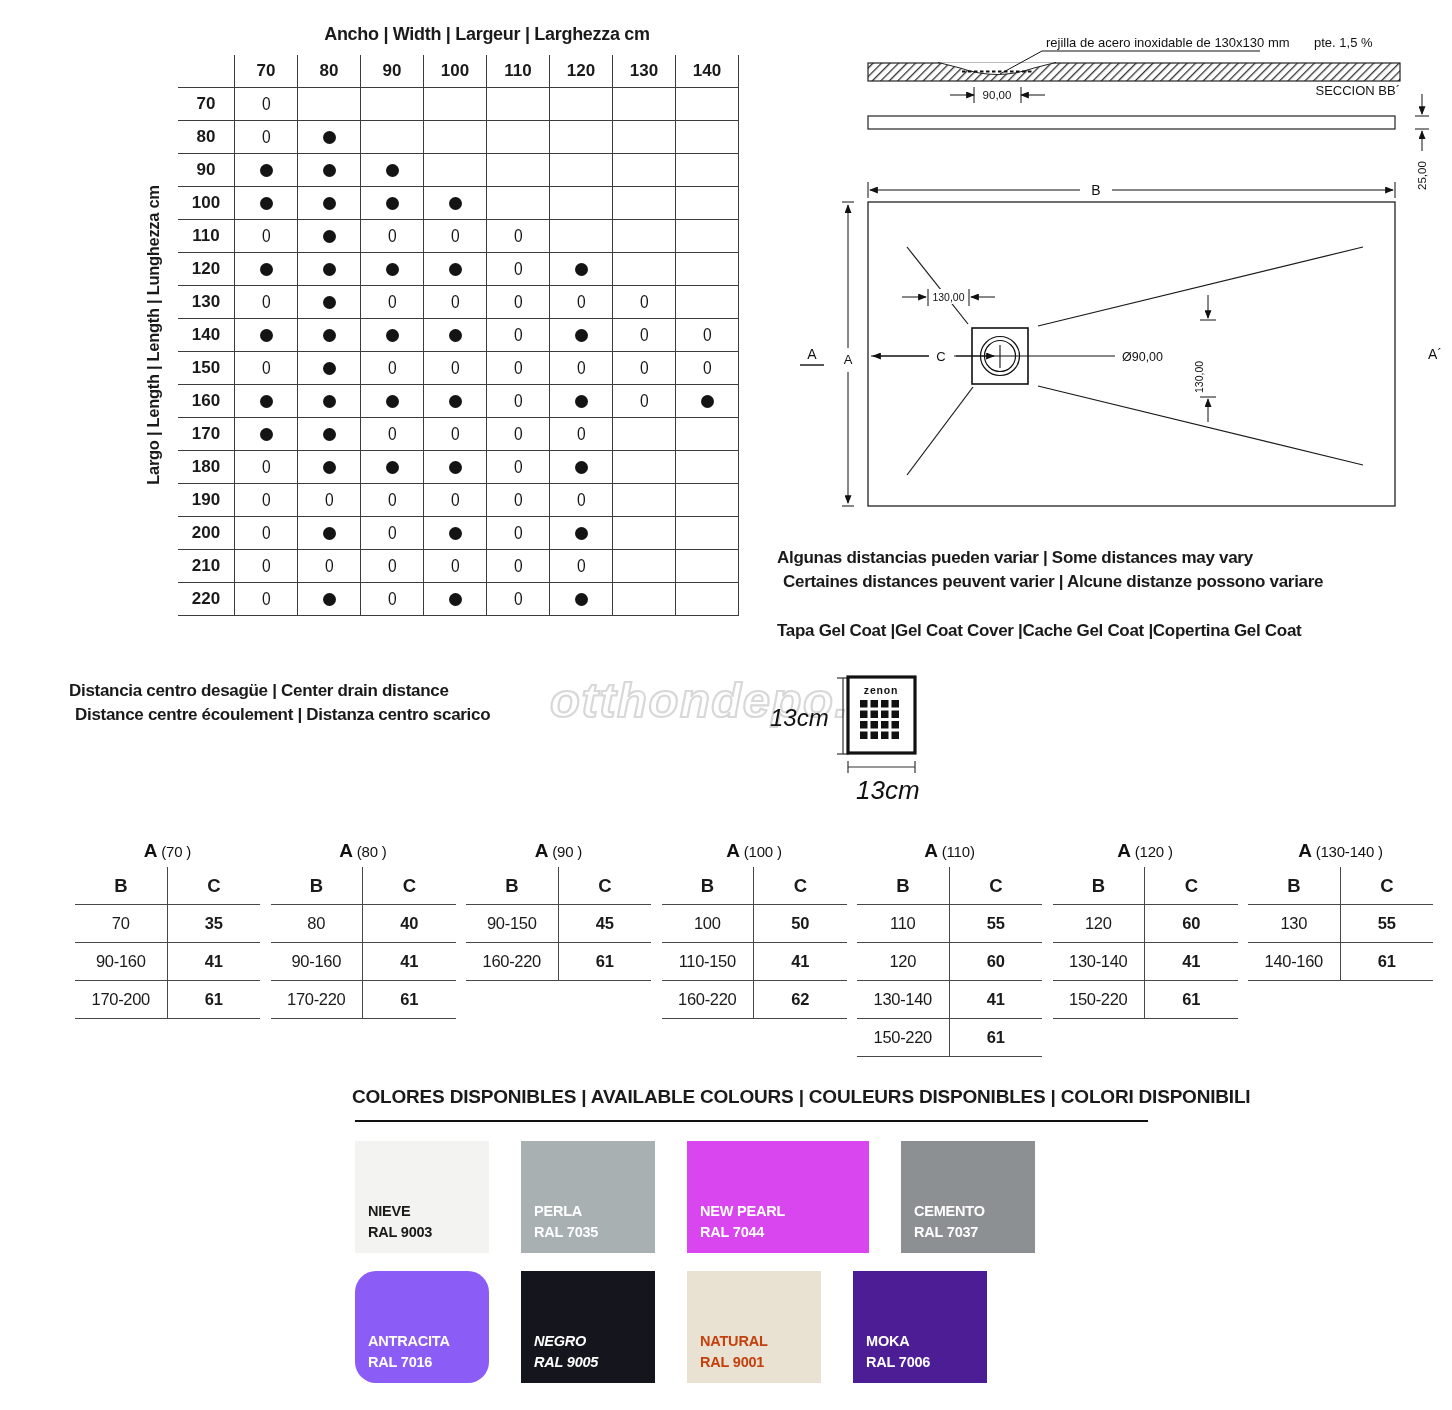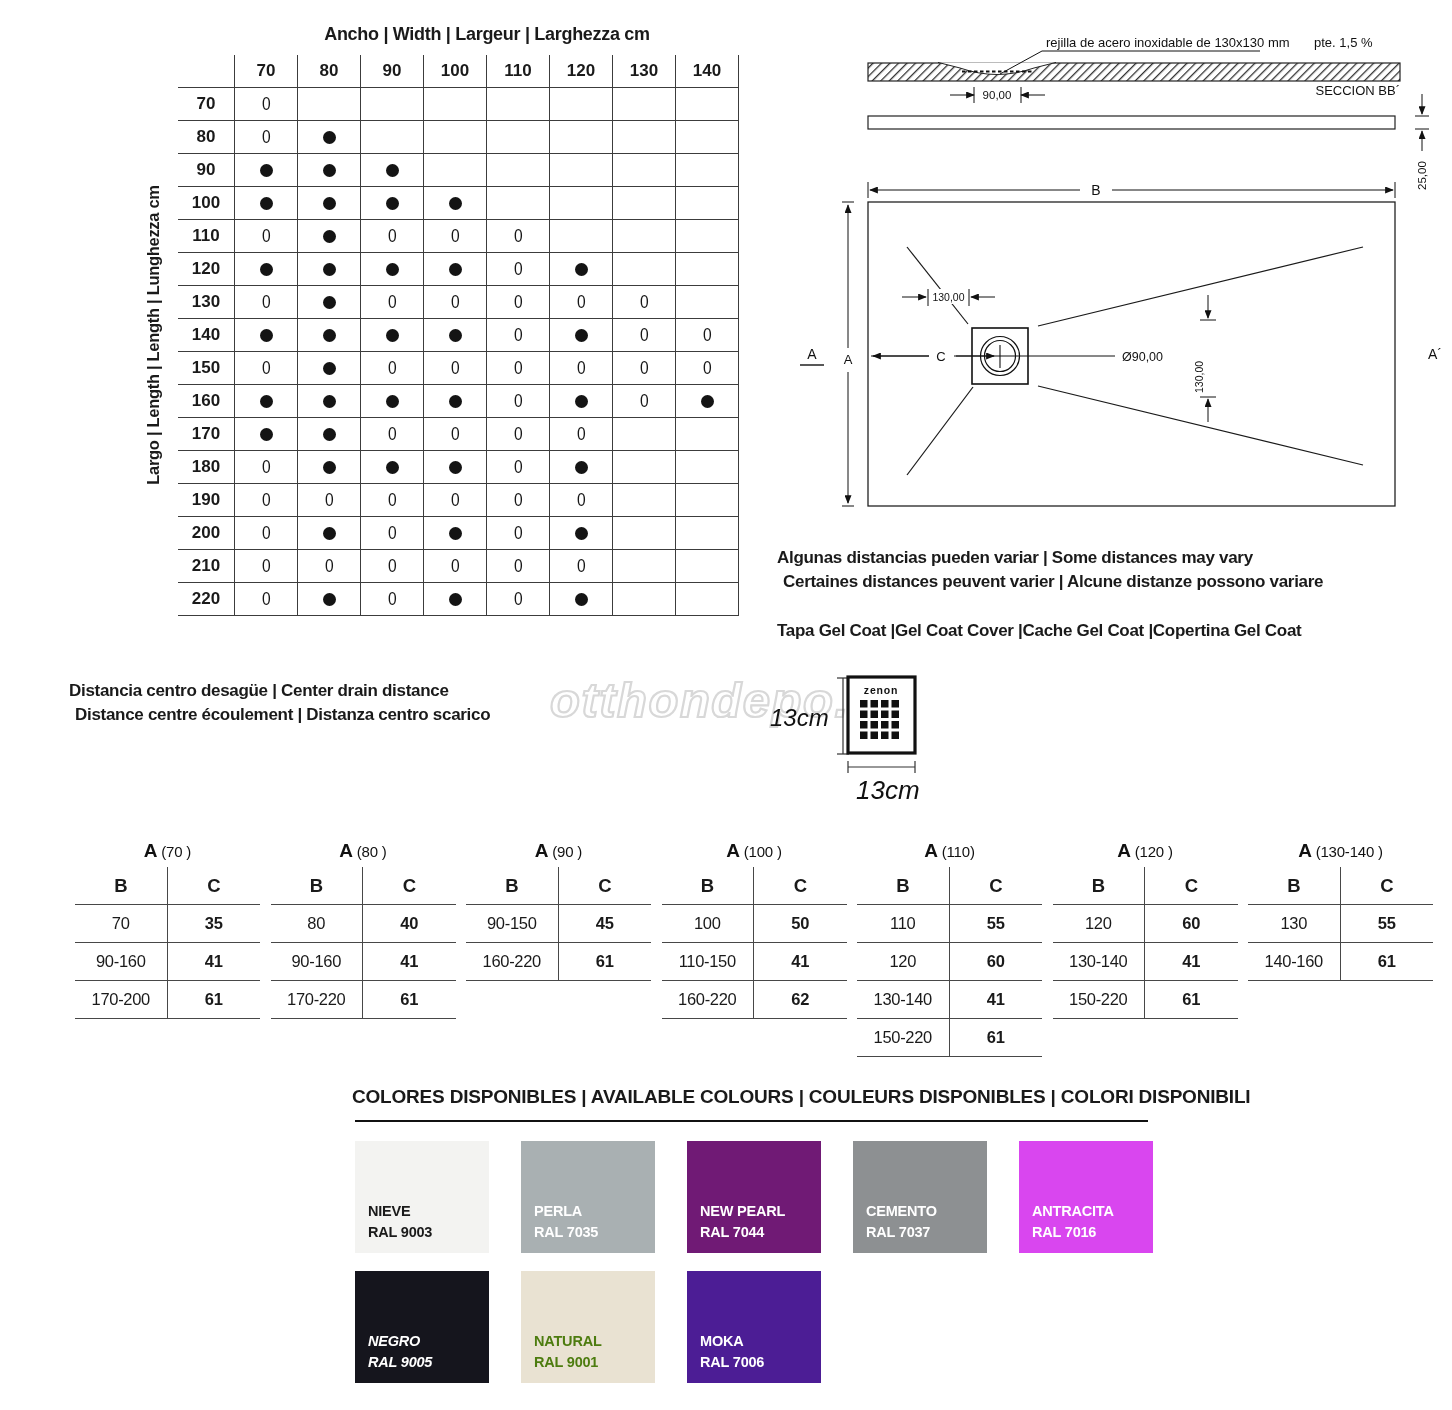--- a/index.html
+++ b/index.html
@@ -635,46 +635,46 @@
           <div>NIEVE</div>
           <div>RAL 9003</div>
         </div>
       </div>
       <div class="sw" style="background: rgb(169, 176, 178);">
         <div class="lbl" style="color: rgb(255, 255, 255);">
           <div>PERLA</div>
           <div>RAL 7035</div>
         </div>
       </div>
-      <div class="sw" style="background: #701a75;">
+      <div class="sw" style="background: #d946ef; padding-left: 48px;">
         <div class="lbl" style="color: rgb(255, 255, 255);">
           <div>NEW PEARL</div>
           <div>RAL 7044</div>
         </div>
       </div>
       <div class="sw" style="background: rgb(141, 144, 146);">
         <div class="lbl" style="color: rgb(255, 255, 255);">
           <div>CEMENTO</div>
           <div>RAL 7037</div>
         </div>
       </div>
-      <div class="sw" style="background: #d946ef;">
+      <div class="sw" style="background: #8b5cf6; border-radius: 21px;">
         <div class="lbl" style="color: rgb(255, 255, 255);">
           <div>ANTRACITA</div>
           <div>RAL 7016</div>
         </div>
       </div>
       <div class="sw" style="background: rgb(21, 21, 29); font-style: italic;">
         <div class="lbl" style="color: rgb(255, 255, 255);">
           <div>NEGRO</div>
           <div>RAL 9005</div>
         </div>
       </div>
       <div class="sw" style="background: rgb(233, 226, 210);">
-        <div class="lbl" style="color: #4d7c0f;">
+        <div class="lbl" style="color: #c2410c;">
           <div>NATURAL</div>
           <div>RAL 9001</div>
         </div>
       </div>
       <div class="sw" style="background: #4c1d95;">
         <div class="lbl" style="color: rgb(255, 255, 255);">
           <div>MOKA</div>
           <div>RAL 7006</div>
         </div>
       </div>

